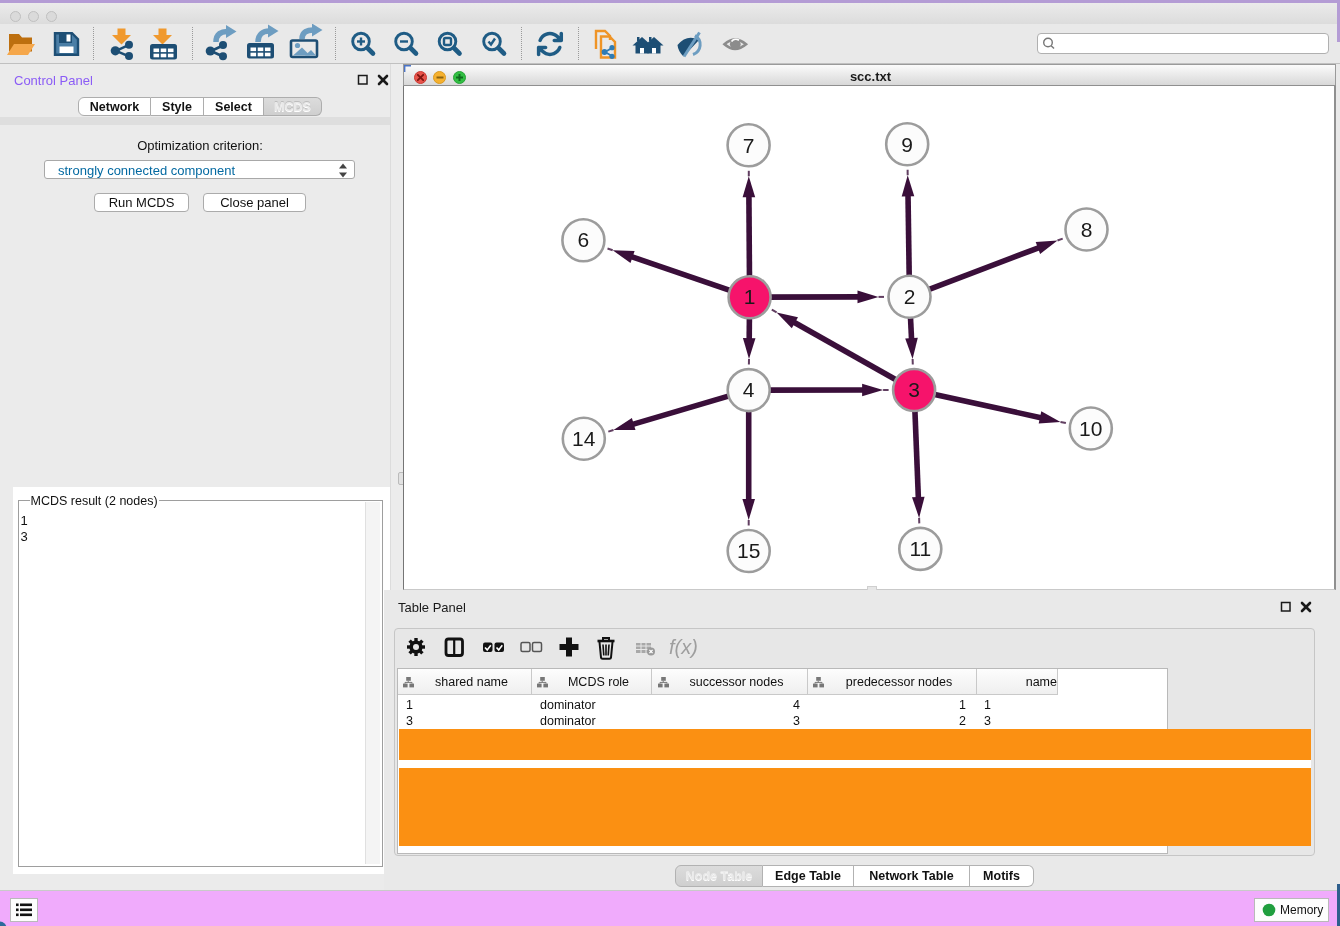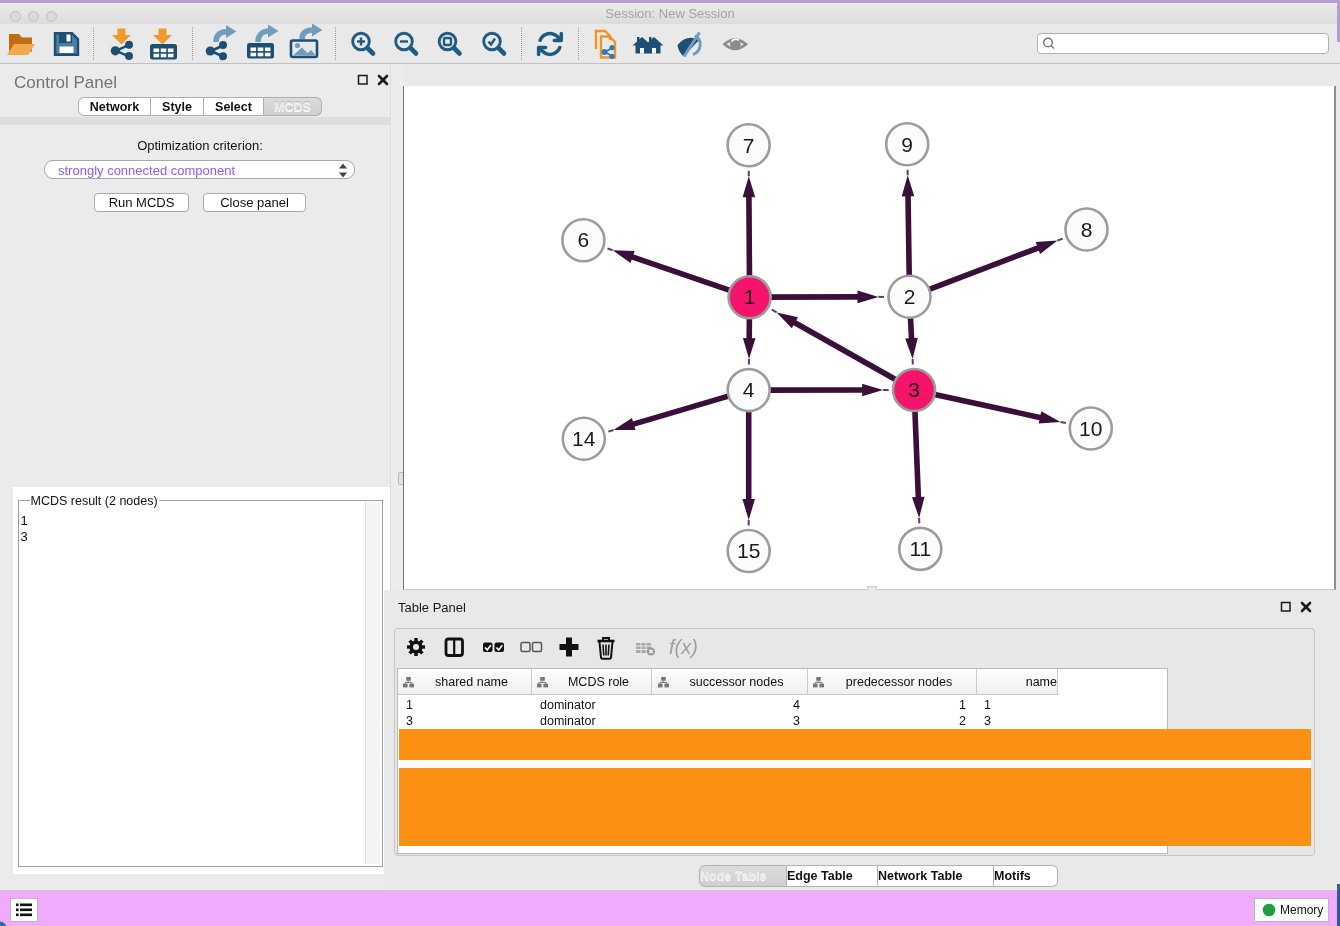--- a/index.html
+++ b/index.html
@@ -6,25 +6,25 @@
 .abs{position:absolute;}
 #topstrip{left:0;top:0;width:1340px;height:3px;background:#b49cd5;}
 #titlebar{left:0;top:3px;width:1340px;height:21px;background:linear-gradient(#ebebeb,#dcdcdc);border-bottom:1px solid #b6b6b6;}
 .tl{position:absolute;border-radius:50%;width:9px;height:9px;top:8px;background:#dadada;border:1px solid #c0c0c0;}
 #ttext{left:0;top:3px;width:1340px;text-align:center;font-size:13px;color:#a3a3a3;}
 #toolbar{left:0;top:24px;width:1340px;height:39px;background:#e9e9e9;border-bottom:1px solid #c0c0c0;}
 .sep{position:absolute;top:3px;height:33px;width:0;border-left:1px dotted #9a9a9a;}
 #search{left:1037px;top:9px;width:290px;height:19px;background:#fff;border:1px solid #b0b0b0;border-radius:4px;}
 
 #cp{left:0;top:64px;width:390px;height:826px;background:#ebebeb;}
-#cphead{left:14px;top:9px;font-size:17px;color:#737373;}
+#cphead{left:14px;top:9px;font-size:13px;color:#8b5cf6;}
 .tab{position:absolute;top:33px;height:19px;line-height:19px;text-align:center;font-size:12.5px;font-weight:bold;color:#111;background:#fff;border:1px solid #adadad;box-sizing:border-box;}
 #tabstrip-sub{left:0;top:53px;width:390px;height:8px;background:#dedede;}
 #optlabel{left:5px;top:74px;width:390px;text-align:center;font-size:13px;color:#111;}
-#combo{left:44px;top:96px;width:311px;height:19px;background:#fff;border:1px solid #a8a8a8;border-radius:9px;font-size:13px;color:#8b5cf6;line-height:19px;box-sizing:border-box;}
+#combo{left:44px;top:96px;width:311px;height:19px;background:#fff;border:1px solid #a8a8a8;border-radius:3px;font-size:13px;color:#0369a1;line-height:19px;box-sizing:border-box;}
 .btn{position:absolute;top:129px;height:19px;background:#fff;border:1px solid #ababab;border-radius:4px;font-size:13px;color:#111;text-align:center;line-height:18px;box-sizing:border-box;}
 #mcdswhite{left:13px;top:423px;width:426px;height:387px;background:#fff;}
 #mcdsfield{position:absolute;left:4.5px;top:12.5px;width:363px;height:365px;border:1px solid #9e9e9e;}
 #mcdslegend{position:absolute;left:11px;top:-7px;background:#fff;font-size:12.5px;color:#111;padding:0 1px;}
 #mcdstext{position:absolute;left:2px;top:12px;font-size:13px;color:#111;line-height:16px;}
 #mcdsscroll{position:absolute;left:346px;top:1px;width:14px;height:362px;background:#f4f4f4;border-left:1px solid #e0e0e0;}
 
 #gutter{left:390px;top:64px;width:13px;height:826px;background:#ececec;border-left:1px solid #dcdcdc;}
 #grip1{left:398px;top:472px;width:7px;height:11px;background:#e2e2e2;border:1px solid #bbb;border-radius:2px;}
 
@@ -34,37 +34,36 @@
 #canvas{left:403px;top:86px;width:933px;height:504px;background:#fff;border-left:1.5px solid #757575;border-right:2px solid #8f8f8f;border-bottom:1px solid #c9c9c9;box-sizing:border-box;}
 #grip2{left:867px;top:586px;width:8px;height:6px;background:#e6e6e6;border:1px solid #cfcfcf;}
 
 #tp{left:384px;top:590px;width:937px;height:300px;background:#e9e9e9;}
 #tphead{left:14px;top:10px;font-size:13px;color:#1a1a1a;}
 #tpbox{left:10px;top:38px;width:919px;height:226px;border:1px solid #c6c6c6;border-radius:4px;background:#e7e7e7;}
 #tbl{left:13px;top:78px;width:771px;height:186px;background:#fff;border:1px solid #b9b9b9;box-sizing:border-box;}
 .hc{position:absolute;top:0;height:26px;background:linear-gradient(#fdfdfd,#efefef);border-right:1px solid #c9c9c9;border-bottom:1px solid #c9c9c9;box-sizing:border-box;font-size:12.5px;color:#111;text-align:center;line-height:26px;}
 .cell{position:absolute;font-size:12.5px;color:#111;height:16px;line-height:16px;}
 #orange{left:1px;top:60px;width:912px;height:117px;background:#fb9012;}
-.btab{position:absolute;top:275px;height:22px;line-height:21px;text-align:left;font-size:12.5px;font-weight:bold;color:#111;background:#fff;border:1px solid #b2b2b2;box-sizing:border-box;margin-left:24px;}
+.btab{position:absolute;top:275px;height:22px;line-height:21px;text-align:center;font-size:12.5px;font-weight:bold;color:#111;background:#fff;border:1px solid #b2b2b2;box-sizing:border-box;}
 
 #status{left:0;top:890px;width:1340px;height:36px;background:#f0abfc;border-top:1px solid #c9c9c9;box-sizing:border-box;}
 #listbtn{left:10px;top:7px;width:28px;height:24px;background:#fdfdfd;border:1px solid #b9b9b9;box-sizing:border-box;}
 #membtn{left:1254px;top:7px;width:75px;height:24px;background:#fdfdfd;border:1px solid #b9b9b9;box-sizing:border-box;font-size:12px;color:#111;}
 svg text{font-family:"Liberation Sans",sans-serif;}
 </style></head>
 <body>
 <div id="app">
 <div class="abs" id="topstrip"></div>
 <div class="abs" style="left:1337px;top:0;width:3px;height:42px;background:#b49cd5;z-index:9;"></div>
 <div class="abs" style="left:1337px;top:884px;width:3px;height:42px;background:#2e5f8d;z-index:9;"></div>
 <div class="abs" id="titlebar">
   <div class="tl" style="left:10px;"></div>
   <div class="tl" style="left:28px;"></div>
   <div class="tl" style="left:46px;"></div>
-  <div class="abs" id="ttext">Session: New Session</div>
 </div>
 <div class="abs" id="toolbar">
   <div class="sep" style="left:93px;"></div>
   <div class="sep" style="left:192px;"></div>
   <div class="sep" style="left:335px;"></div>
   <div class="sep" style="left:521px;"></div>
   <div class="sep" style="left:578px;"></div>
   <svg class="abs" style="left:0;top:0;" width="780" height="39" viewBox="0 0 780 39">
 
     <path fill="#bd6f0f" d="M9,10 l10,0 3,3.5 10,0 0,14 -23,0 z"></path>
@@ -212,20 +211,40 @@
   <div class="abs" id="mcdswhite">
     <div id="mcdsfield">
           <div id="mcdslegend">MCDS result (2 nodes)</div>
       <div id="mcdstext">1<br>3</div>
       <div id="mcdsscroll"></div>
     </div>
   </div>
 </div>
 <div class="abs" id="gutter"></div>
 <div class="abs" id="grip1"></div>
+<div class="abs" id="nwtitle">
+  <div class="mac" style="left:10px;background:#e8544b;border:1px solid #c93a34;"></div>
+  <div class="mac" style="left:29px;background:#f6b12e;border:1px solid #d99b22;"></div>
+  <div class="mac" style="left:49px;background:#32bf43;border:1px solid #27a337;"></div>
+  <svg style="position:absolute;left:0px;top:0px;" width="8" height="8" viewBox="0 0 8 8">
+        <path d="M0.7,7 V0.7 H7" fill="none" stroke="#4a74c8" stroke-width="1.4"></path>
+      </svg>
+  <svg style="position:absolute;left:10px;top:5.5px;" width="52" height="13" viewBox="0 0 52 13">
+    <g stroke="#7e1410" stroke-width="1.8" stroke-linecap="round">
+          <line x1="3.8" y1="3.8" x2="9.2" y2="9.2"></line>
+          <line x1="9.2" y1="3.8" x2="3.8" y2="9.2"></line>
+        </g>
+    <line x1="22.5" y1="6.5" x2="29.5" y2="6.5" stroke="#8a6210" stroke-width="2"></line>
+    <g stroke="#0e6b1e" stroke-width="2">
+          <line x1="42" y1="6.5" x2="49" y2="6.5"></line>
+          <line x1="45.5" y1="3" x2="45.5" y2="10"></line>
+        </g>
+  </svg>
+  <div id="nwtext">scc.txt</div>
+</div>
 <div class="abs" id="canvas">
 <svg width="929" height="502" viewBox="0 0 929 502" style="position:absolute;left:0;top:0;">
 <g stroke="#3a0f3a" stroke-width="5.6" fill="none">
 <line x1="345.6" y1="211.2" x2="344.9" y2="109.3"></line>
 <line x1="345.6" y1="211.2" x2="226.7" y2="170.4"></line>
 <line x1="345.6" y1="211.2" x2="455.5" y2="210.9"></line>
 <line x1="345.6" y1="211.2" x2="345.2" y2="254.1"></line>
 <line x1="505.5" y1="210.8" x2="504.0" y2="108.3"></line>
 <line x1="505.5" y1="210.8" x2="635.8" y2="161.3"></line>
 <line x1="505.5" y1="210.8" x2="507.6" y2="254.1"></line>

